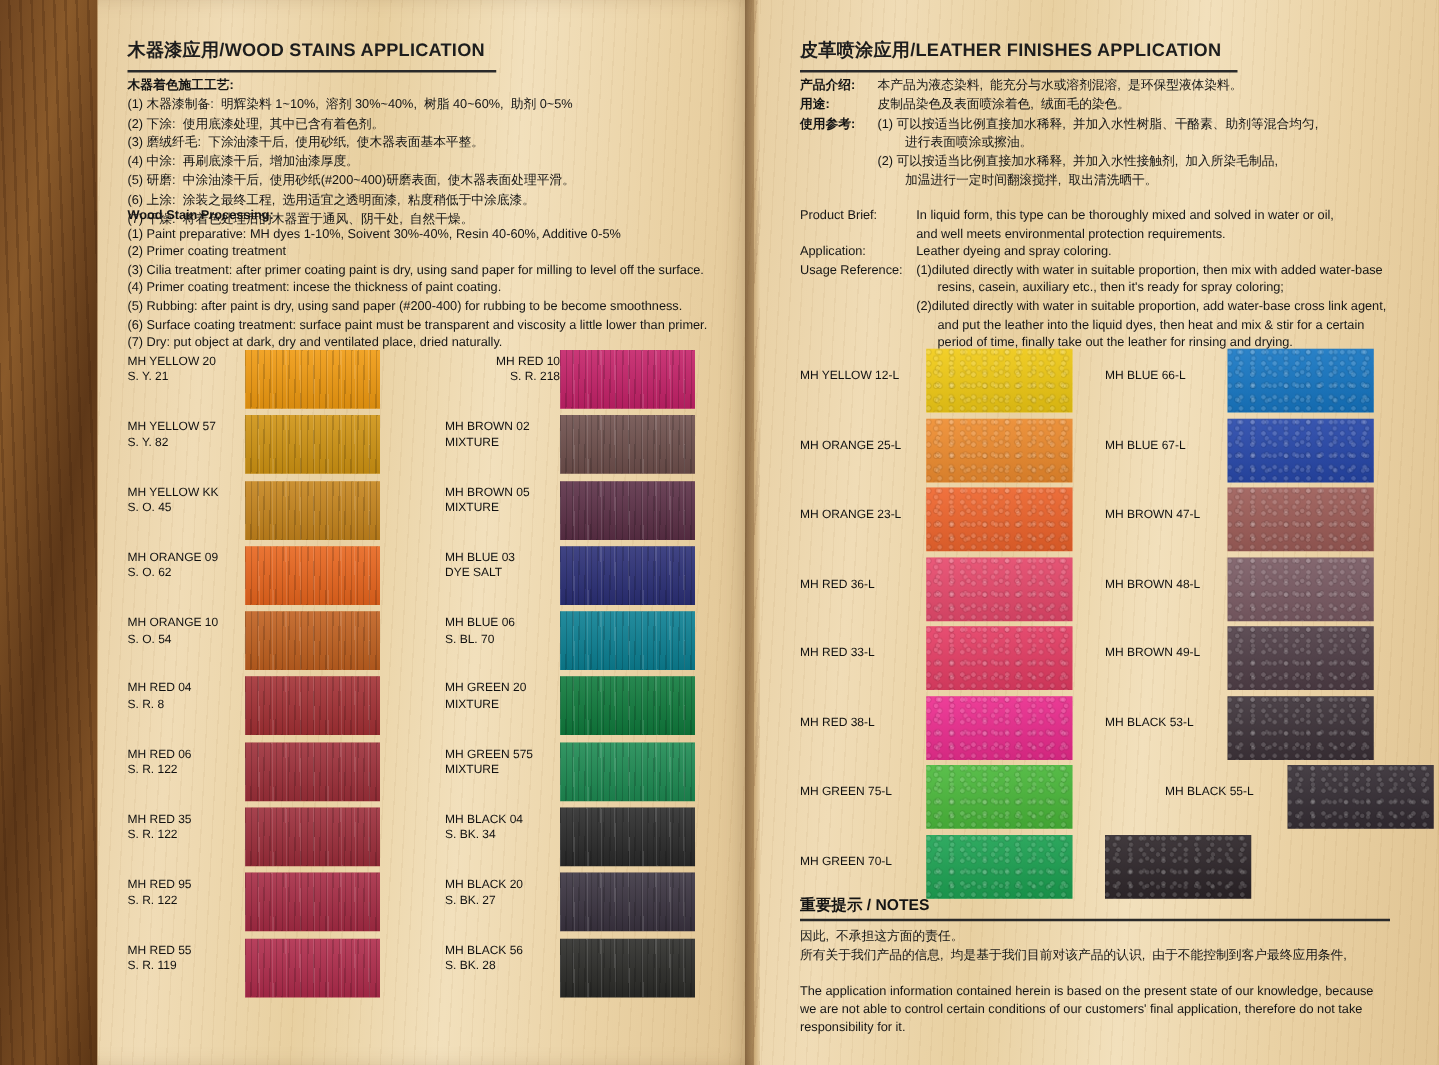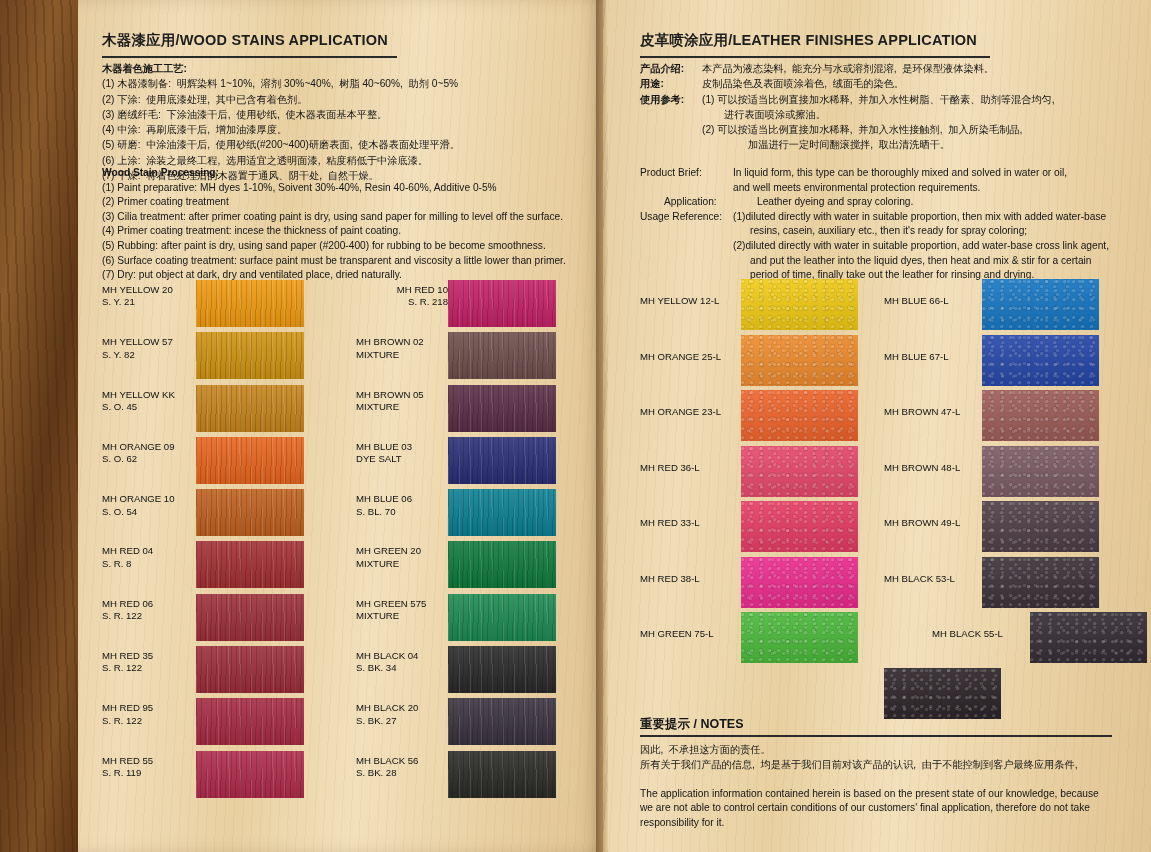--- a/index.html
+++ b/index.html
@@ -237,36 +237,36 @@
       <div class="rowtxt">(1) 可以按适当比例直接加水稀释,  并加入水性树脂、干酪素、助剂等混合均匀,</div>
     </div>
     <div style="display:flex;">
       <div style="width:84px;"></div>
       <div class="rowtxt">进行表面喷涂或擦油。</div>
     </div>
     <div style="display:flex;">
       <div style="width:62px;"></div>
       <div class="rowtxt">(2) 可以按适当比例直接加水稀释,  并加入水性接触剂,  加入所染毛制品,</div>
     </div>
-    <div style="display:flex;gap:24px;">
+    <div style="display:flex;">
       <div style="width:84px;"></div>
       <div class="rowtxt">加温进行一定时间翻滚搅拌,  取出清洗晒干。</div>
     </div>
   </div>
 
   <div class="en-block" style="left:640px; top:166px; width:480px;">
     <div style="display:flex;">
       <div style="width:93px;">Product Brief:</div>
       <div>In liquid form, this type can be thoroughly mixed and solved in water or oil,</div>
     </div>
     <div style="display:flex;">
       <div style="width:93px;"></div>
       <div>and well meets environmental protection requirements.</div>
     </div>
-    <div style="display:flex;margin-left:24px;">
+    <div style="display:flex;">
       <div style="width:93px;">Application:</div>
       <div>Leather dyeing and spray coloring.</div>
     </div>
     <div style="display:flex;">
       <div style="width:93px;">Usage Reference:</div>
       <div>(1)diluted directly with water in suitable proportion, then mix with added water-base</div>
     </div>
     <div style="display:flex;">
       <div style="width:110px;"></div>
       <div>resins, casein, auxiliary etc., then it's ready for spray coloring;</div>
@@ -306,20 +306,24 @@
       <div class="sw-label" style="width:101px; padding-top:16px;">MH RED 33-L</div>
       <div class="sw-chip leathertex" style="width:117px; height:51px; background:#e63b63;"></div>
     </div>
     <div class="sw-row" style="height:55.5px;">
       <div class="sw-label" style="width:101px; padding-top:16px;">MH RED 38-L</div>
       <div class="sw-chip leathertex" style="width:117px; height:51px; background:#ed2a8e;"></div>
     </div>
     <div class="sw-row" style="height:55.5px;">
       <div class="sw-label" style="width:101px; padding-top:16px;">MH GREEN 75-L</div>
       <div class="sw-chip leathertex" style="width:117px; height:51px; background:#49b939;"></div>
+    </div>
+    <div class="sw-row" style="height:55.5px;">
+      <div class="sw-label" style="width:101px; padding-top:16px;">MH GREEN 70-L</div>
+      <div class="sw-chip leathertex" style="width:117px; height:51px; background:#1aa251;"></div>
     </div>
   </div>
 
   <div class="sw-table" style="left:884px; top:279px;">
     <div class="sw-row" style="height:55.5px;">
       <div class="sw-label" style="width:98px; padding-top:16px;">MH BLUE 66-L</div>
       <div class="sw-chip leathertex" style="width:117px; height:51px; background:#1476c4;"></div>
     </div>
     <div class="sw-row" style="height:55.5px;">
       <div class="sw-label" style="width:98px; padding-top:16px;">MH BLUE 67-L</div>

